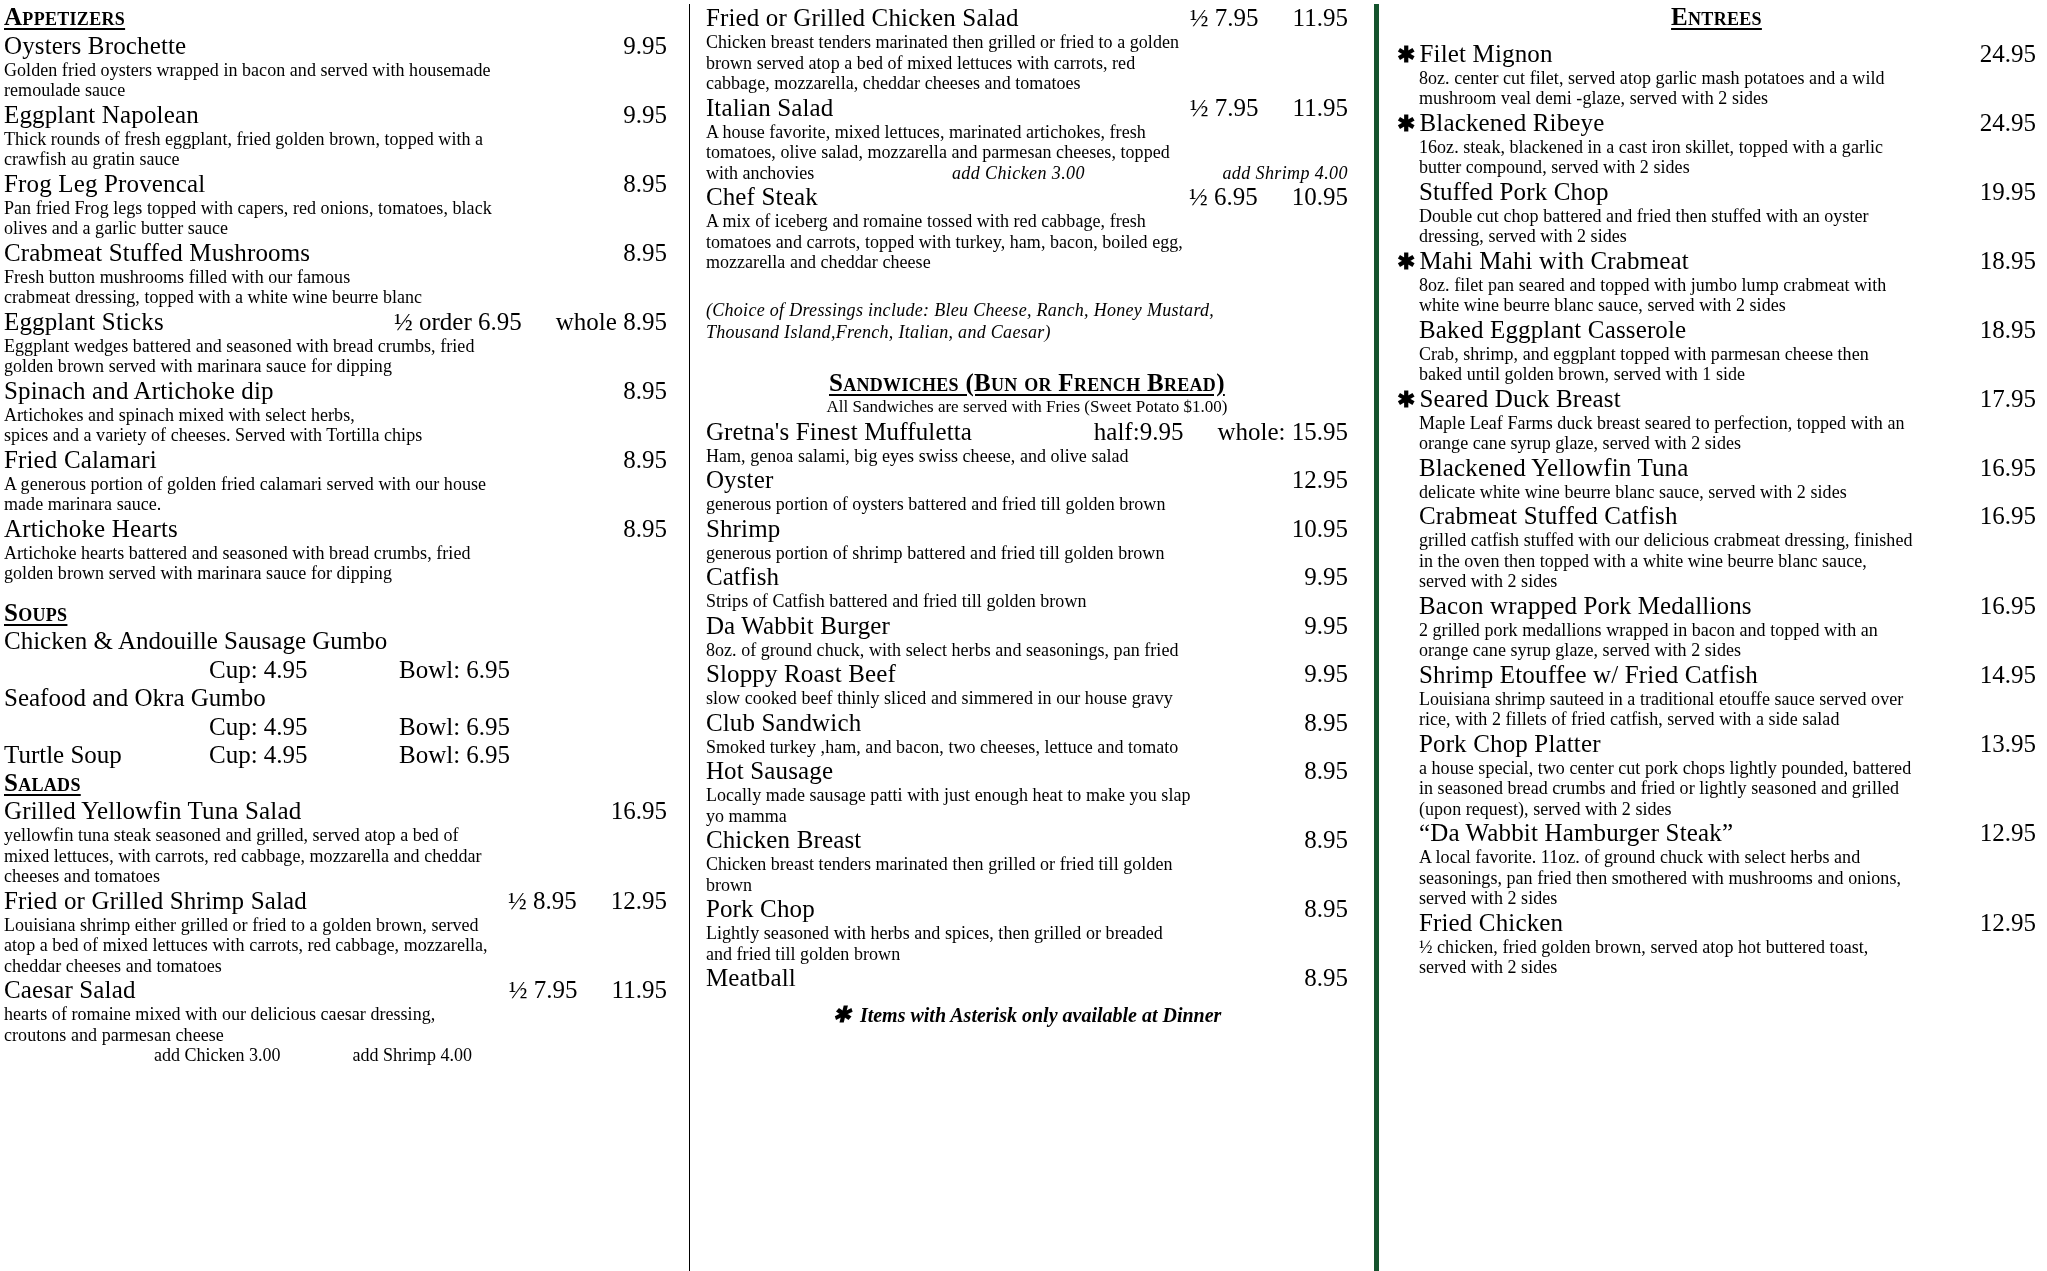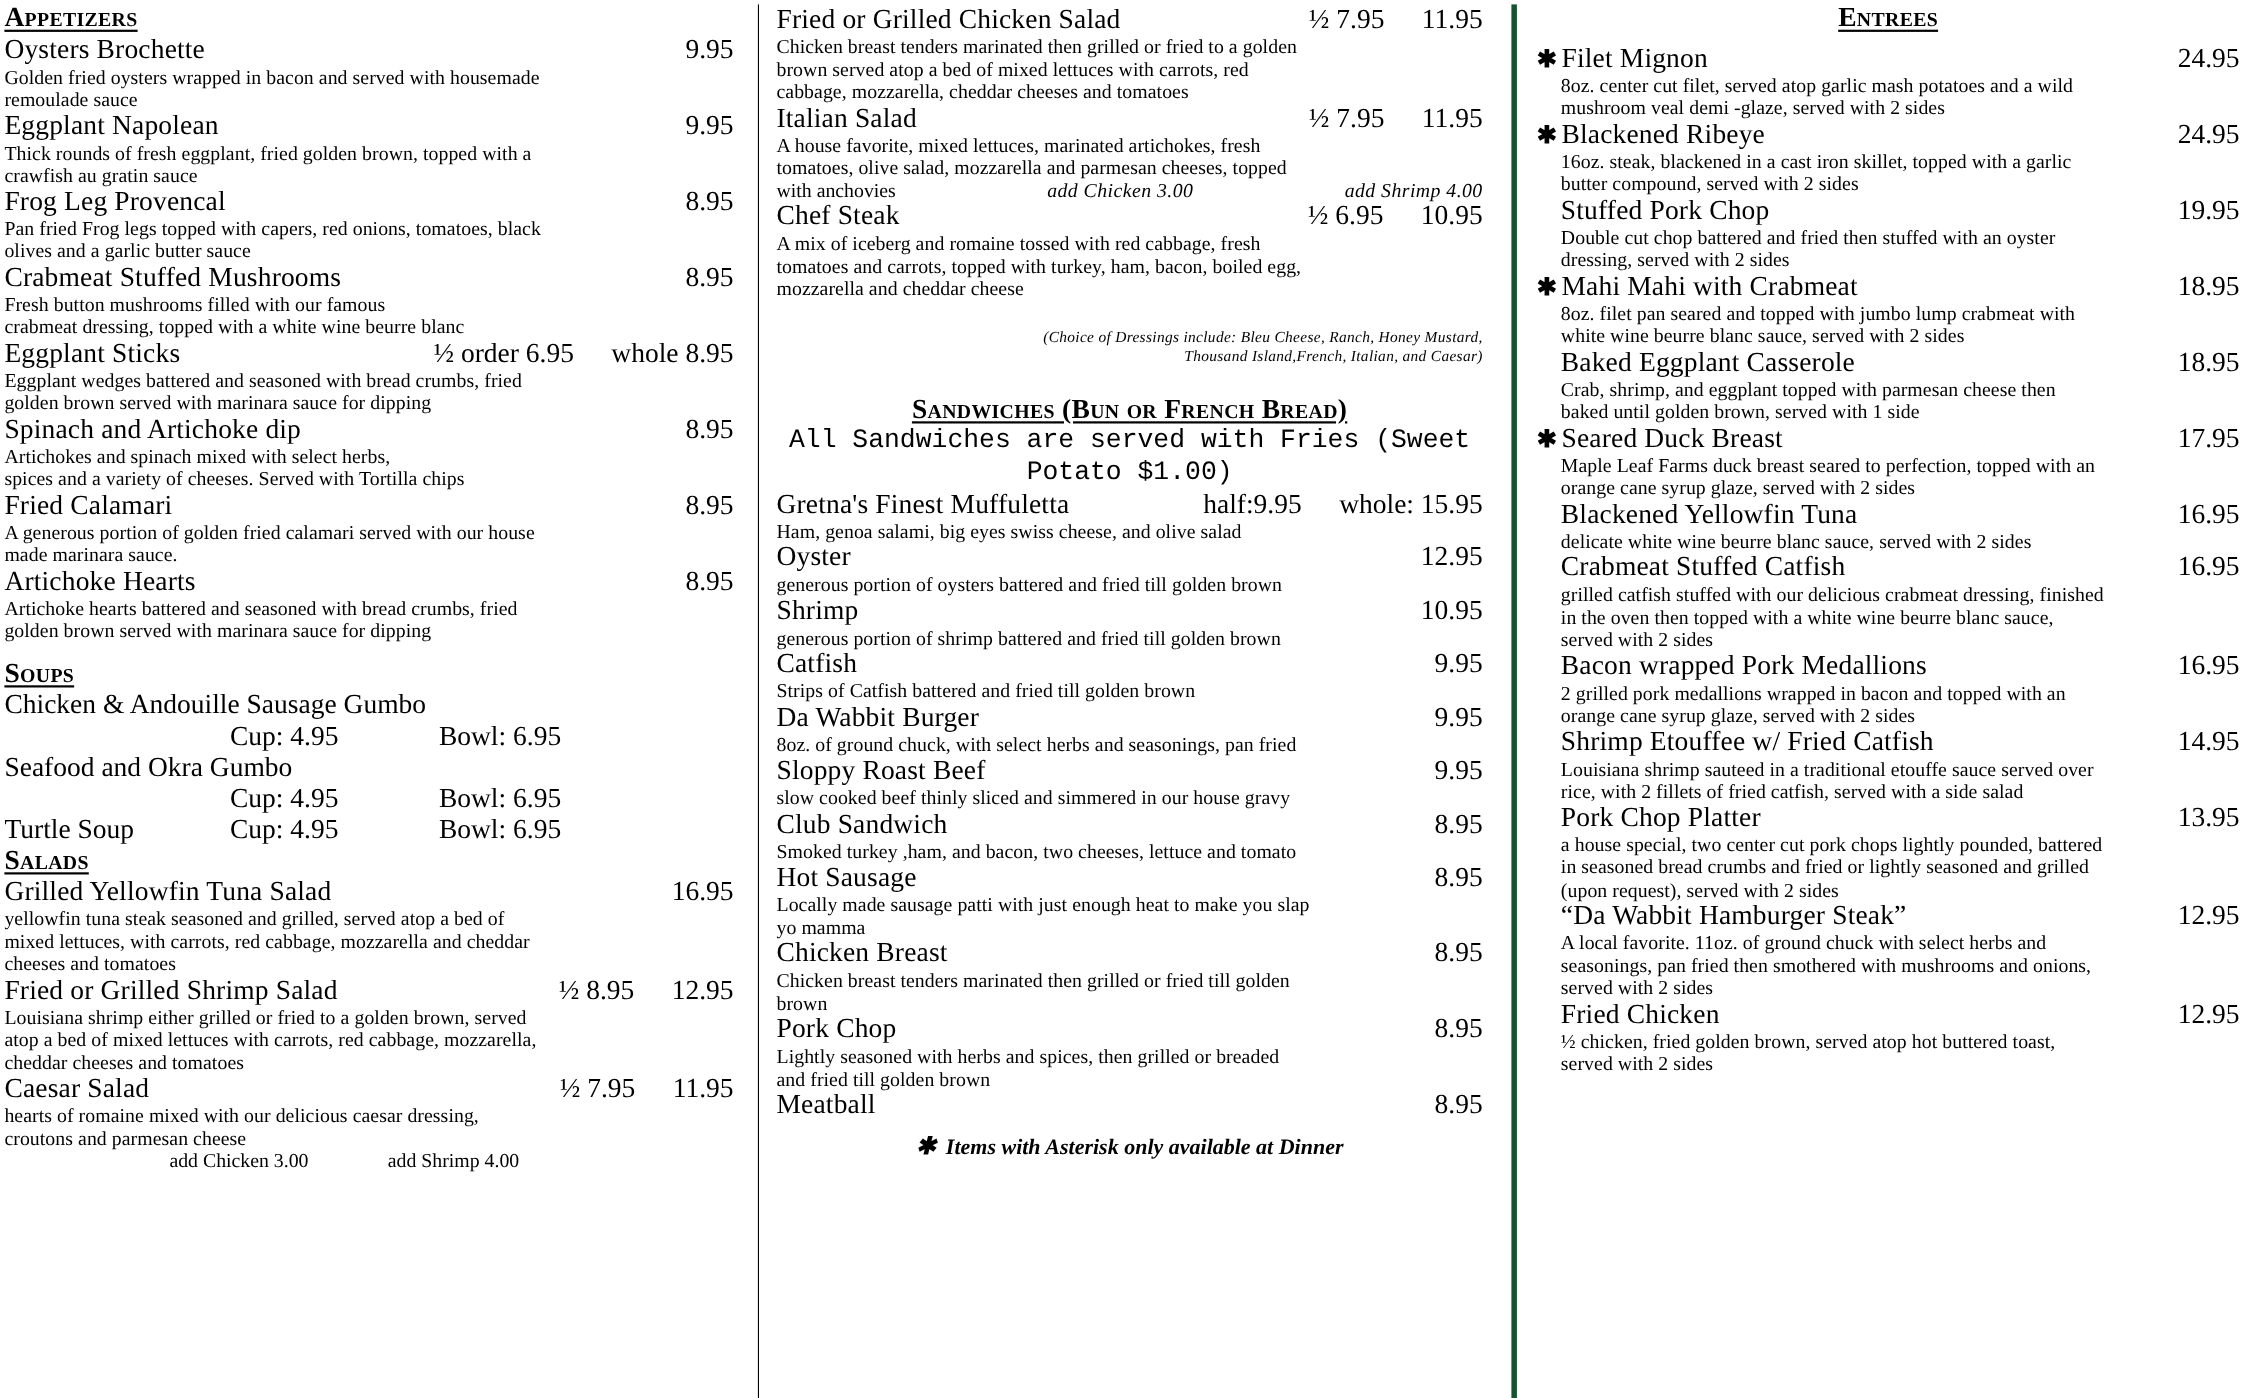--- a/index.html
+++ b/index.html
@@ -135,30 +135,29 @@
     display: flex;
     font-size: 25px;
     line-height: 1.14;
     align-items: baseline;
   }
   .soup-inline .soup-name { width: 205px; }
 
   
   .note-italic {
     font-style: italic;
-    font-size: 14px;
-    text-align: right;
+    font-size: 18px;
+    text-align: left;
     line-height: 1.25;
     letter-spacing: 0.3px;
   }
   .note-center {
     text-align: center;
-    font-size: 24px;
+    font-size: 17px;
     line-height: 1.2;
-    font-family: Liberation Mono, monospace;
   }
   .footnote {
     text-align: center;
     font-style: italic;
     font-weight: bold;
     font-size: 20px;
     margin-top: 12px;
   }
   .footnote .star { font-size: 22px; }
   .spacer-sm { height: 8px; }

